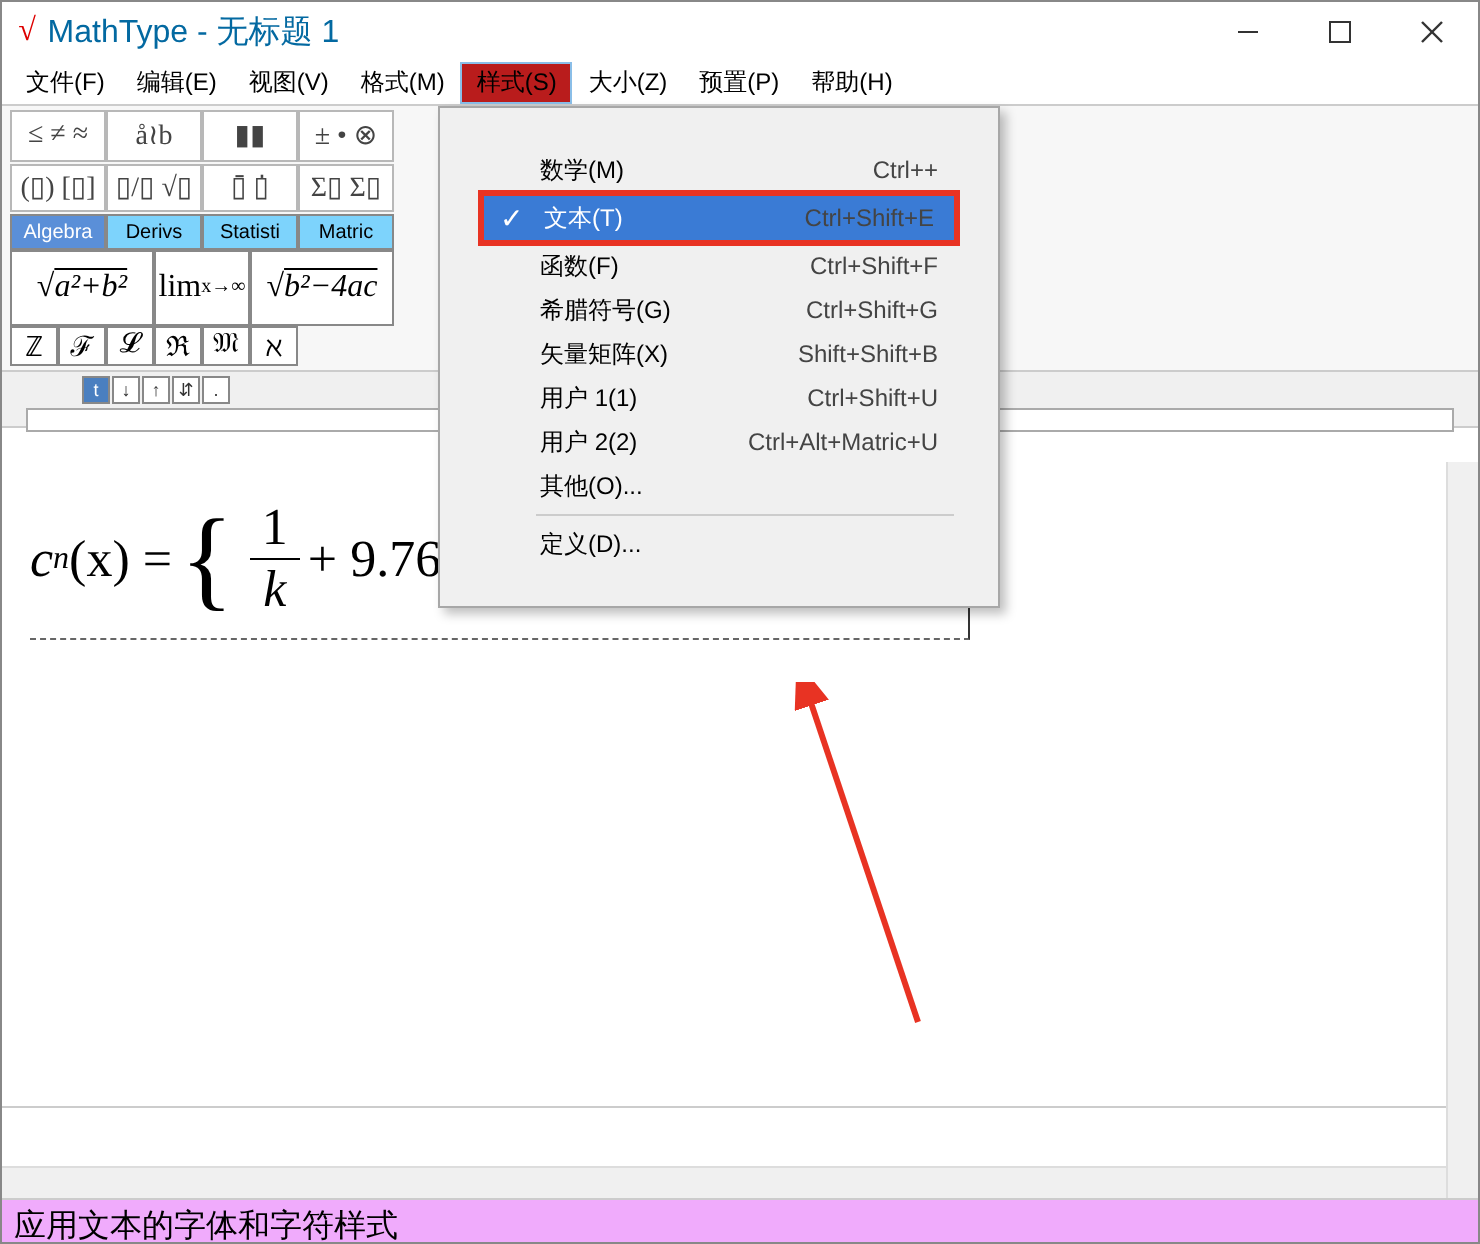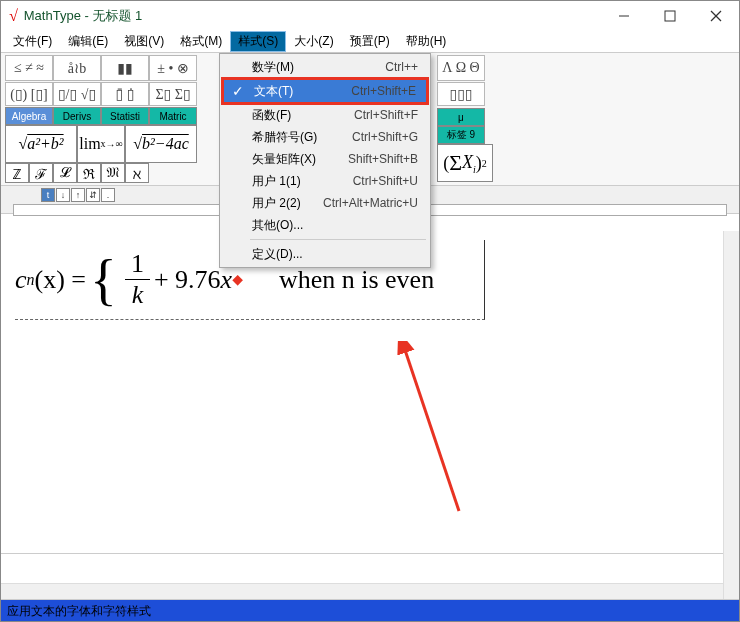--- a/index.html
+++ b/index.html
@@ -1,55 +1,55 @@
 <!DOCTYPE html>
 <html><head>
 <meta charset="utf-8">
 <style>
   * { margin: 0; padding: 0; box-sizing: border-box; }
   body { font-family: "Microsoft YaHei", "SimSun", sans-serif; font-size: 12px; background: #fff; width: 740px; height: 622px; position: relative; overflow: hidden; border: 1px solid #888; }
   .titlebar { height: 30px; display: flex; align-items: center; padding: 0 0 0 8px; background: #fff; }
   .titlebar .logo { color: #d00; font-weight: bold; font-style: italic; font-size: 16px; margin-right: 6px; font-family: "Times New Roman"; }
-  .titlebar .title { flex: 1; color: #14532d; font-size: 13px; }
+  .titlebar .title { flex: 1; color: #0369a1; font-size: 16px; }
   .winbtns { display: flex; }
   .winbtn { width: 46px; height: 30px; display: flex; align-items: center; justify-content: center; }
   .winbtn svg { width: 12px; height: 12px; }
   .menubar { height: 22px; display: flex; align-items: center; padding-left: 4px; border-bottom: 1px solid #ccc; }
   .menuitem { padding: 2px 8px; cursor: default; }
-  .menuitem.open { background: #0369a1; border: 1px solid #8abee8; padding: 1px 7px; }
-  .dropdown { position: absolute; left: 218px; top: 52px; width: 212px; background: #f0f0f0; border: 1px solid #a7a7a7; box-shadow: 3px 3px 5px rgba(0,0,0,0.25); padding: 2px; z-index: 100; }
+  .menuitem.open { background: #b91c1c; border: 1px solid #8abee8; padding: 1px 7px; }
+  .dropdown { position: absolute; left: 218px; top: 52px; width: 281px; background: #f0f0f0; border: 1px solid #a7a7a7; box-shadow: 3px 3px 5px rgba(0,0,0,0.25); padding: 20px; z-index: 100; }
   .dd-row { height: 22px; display: flex; align-items: center; padding-left: 30px; padding-right: 10px; position: relative; }
   .dd-row .lbl { flex: 1; }
   .dd-row .sc { color: #444; }
   .dd-row.hl { background: #3a7bd5; color: #fff; border: 3px solid #e83323; height: 28px; margin: -1px; }
   .dd-row .chk { position: absolute; left: 8px; color: #222; font-size: 14px; }
   .dd-row.hl .chk { color: #fff; }
   .dd-sep { height: 1px; background: #ccc; margin: 3px 2px 3px 28px; }
   .toolbar { padding: 2px 4px; border-bottom: 1px solid #ccc; background: #f7f7f7; }
   .tb-row { display: flex; gap: 0; margin-bottom: 1px; }
   .tb-cell { border: 1px solid #b8b8b8; height: 26px; display: flex; align-items: center; justify-content: center; background: #fff; font-family: "Times New Roman", serif; font-size: 14px; color: #444; }
   .tb-row2 .tb-cell { height: 24px; }
   .row3 { display: flex; gap: 0; }
-  .tab-cell { border: 1px solid #888; height: 18px; font-size: 10px; display: flex; align-items: center; justify-content: center; width: 48px; background: #14b8a6; }
+  .tab-cell { border: 1px solid #888; height: 18px; font-size: 10px; display: flex; align-items: center; justify-content: center; width: 48px; background: #7dd3fc; }
   .tab-cell.blue { background: #5a8fd8; color: #fff; }
   .big-cell { border: 1px solid #888; height: 38px; display: flex; align-items: center; justify-content: center; font-family: "Times New Roman", serif; font-size: 16px; background: #fff; }
   .sm-row { display: flex; }
   .sm-cell { border: 1px solid #888; width: 24px; height: 20px; display: flex; align-items: center; justify-content: center; font-family: "Times New Roman", serif; font-size: 14px; background: #fff; }
   .ruler-area { height: 28px; background: #f0f0f0; border-bottom: 1px solid #ccc; position: relative; }
   .ruler-icons { position: absolute; left: 40px; top: 2px; display: flex; gap: 1px; }
   .ruler-icons span { width: 14px; height: 14px; border: 1px solid #888; background: #4a7fc0; font-size: 9px; display: inline-flex; align-items: center; justify-content: center; color: #fff; }
   .ruler { position: absolute; left: 12px; right: 12px; top: 18px; height: 12px; background: #fff; border: 1px solid #aaa; }
   .content { position: relative; height: 340px; overflow: auto; border-bottom: 1px solid #ccc; }
   .formula-box { position: absolute; left: 14px; top: 26px; width: 470px; height: 80px; border-right: 1px solid #333; border-bottom: 1px dashed #666; display: flex; align-items: center; font-family: "Times New Roman", serif; font-size: 26px; }
   .frac { display: inline-flex; flex-direction: column; align-items: center; margin: 0 4px; }
   .frac .num { border-bottom: 1.5px solid #000; padding: 0 6px; }
   .brace { font-size: 56px; line-height: 1; margin: 0 4px; }
   .diamond { color: #e83323; font-size: 14px; }
   .arrow { position: absolute; left: 338px; top: 340px; z-index: 50; }
-  .statusbar { position: absolute; left: 0; right: 0; bottom: 0; height: 22px; padding: 3px 6px; background: #1d4ed8; border-top: 1px solid #ccc; font-size: 12px; }
+  .statusbar { position: absolute; left: 0; right: 0; bottom: 0; height: 22px; padding: 3px 6px; background: #f0abfc; border-top: 1px solid #ccc; font-size: 16px; }
   .hidden-col { width: 48px; }
   .scrollbar-v { position:absolute; right:0; top:230px; bottom:22px; width:16px; background:#f0f0f0; border-left:1px solid #ddd;}
   .scrollbar-h { position:absolute; left:0; right:16px; height:16px; bottom:22px; background:#f0f0f0; border-top:1px solid #ddd;}
 </style>
 </head>
 <body>
 
 <div class="titlebar">
   <span class="logo">√</span>
   <span class="title">MathType - 无标题 1</span>

